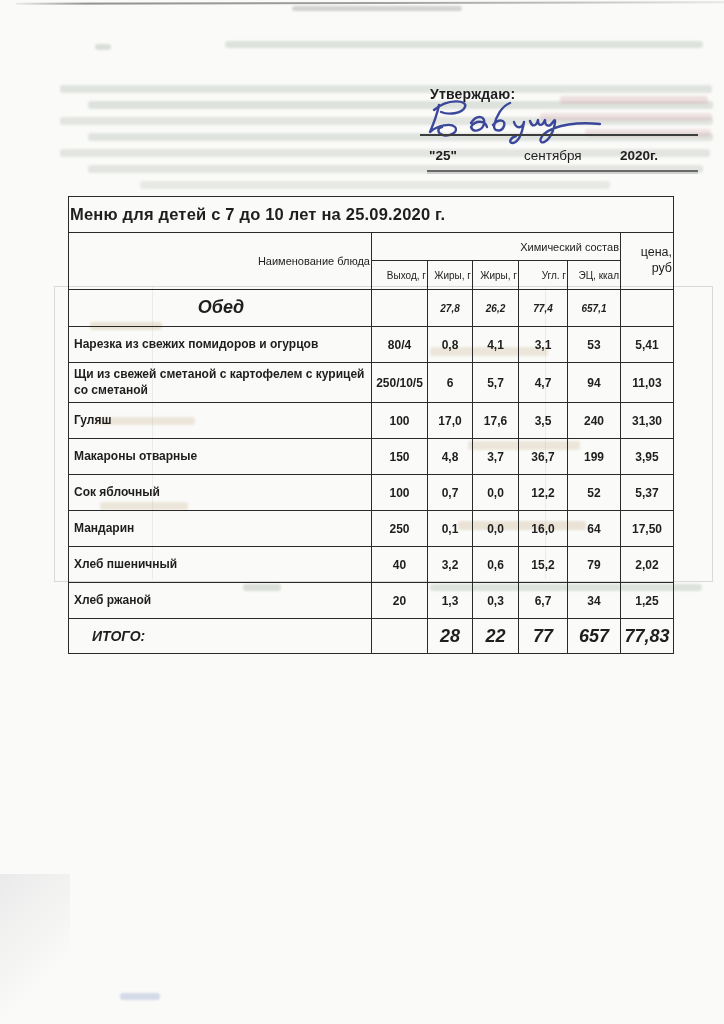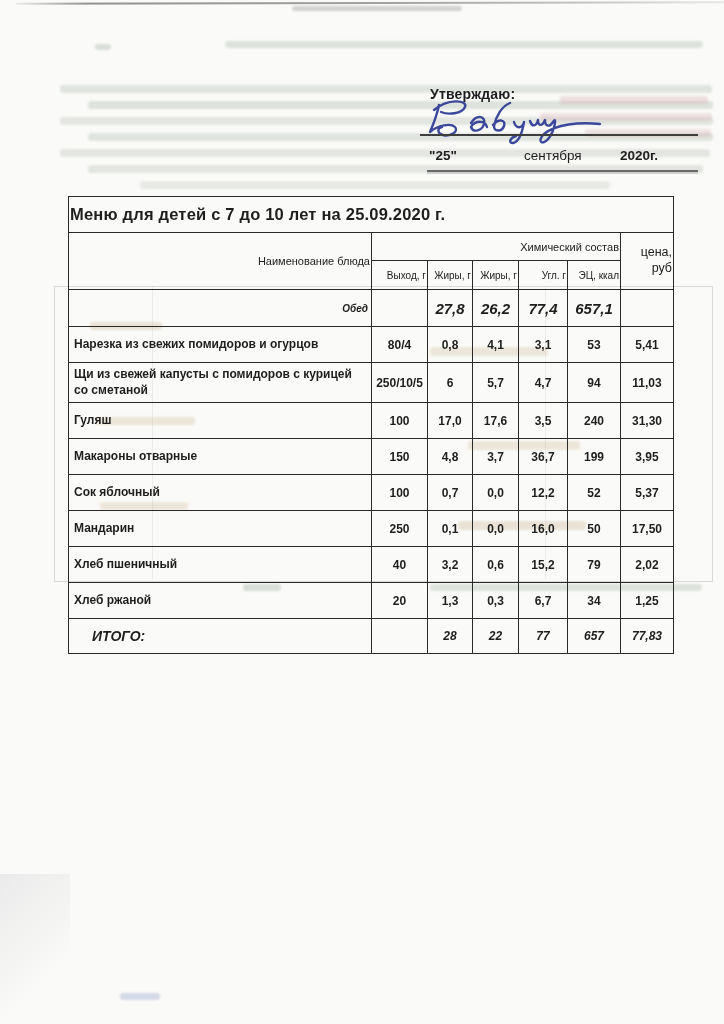--- a/index.html
+++ b/index.html
@@ -47,25 +47,25 @@
   table.menu td{border:1.6px solid #2a2a2a;overflow:hidden;}
   td.title{height:33px;text-align:left;font-weight:700;font-size:16.5px;letter-spacing:.2px;}
   td.h{font-size:11px;font-weight:400;text-align:right;vertical-align:middle;color:#222;}
   td.chem{height:25px;}
   td.sub{height:26px;font-size:10px;}
   td.price-h{font-size:12.5px;line-height:1.25;}
   td.name{font-size:12px;font-weight:700;text-align:left;padding:4px 3px 4px 5px;line-height:1.3;}
   td.num{font-size:12px;font-weight:700;text-align:center;padding:2px 1px;}
   tr.data td{height:27px;}
   tr.meal td{height:28px;font-style:italic;}
-  tr.meal td.name{text-align:right;font-size:10px;}
-  tr.meal td.num{font-size:15px;font-style:italic;}
+  tr.meal td.name{text-align:center;font-size:18px;}
+  tr.meal td.num{font-size:10px;font-style:italic;}
   tr.total td{height:26px;font-style:italic;}
   tr.total td.name{font-size:14px;padding-left:23px;}
-  tr.total td.num{font-size:12px;text-align:center;}
+  tr.total td.num{font-size:18px;text-align:center;}
 </style>
 </head>
 <body>
 
 <div class="page">
 
   <div class="topline"></div>
 
   <div aria-hidden="true" id="bleed-host">
     <div class="bleed-box"></div>
@@ -158,21 +158,21 @@
         <tr class="data">
           <td class="name">Нарезка из свежих помидоров и огурцов</td>
           <td class="num">80/4</td>
           <td class="num">0,8</td>
           <td class="num">4,1</td>
           <td class="num">3,1</td>
           <td class="num">53</td>
           <td class="num">5,41</td>
         </tr>
         <tr class="data">
-          <td class="name">Щи из свежей капусты с помидоров с курицей со сметаной</td>
+          <td class="name">Щи из свежей сметаной с картофелем с курицей со сметаной</td>
           <td class="num">250/10/5</td>
           <td class="num">6</td>
           <td class="num">5,7</td>
           <td class="num">4,7</td>
           <td class="num">94</td>
           <td class="num">11,03</td>
         </tr>
         <tr class="data">
           <td class="name">Гуляш</td>
           <td class="num">100</td>
@@ -199,21 +199,21 @@
           <td class="num">12,2</td>
           <td class="num">52</td>
           <td class="num">5,37</td>
         </tr>
         <tr class="data">
           <td class="name">Мандарин</td>
           <td class="num">250</td>
           <td class="num">0,1</td>
           <td class="num">0,0</td>
           <td class="num">16,0</td>
-          <td class="num">50</td>
+          <td class="num">64</td>
           <td class="num">17,50</td>
         </tr>
         <tr class="data">
           <td class="name">Хлеб пшеничный</td>
           <td class="num">40</td>
           <td class="num">3,2</td>
           <td class="num">0,6</td>
           <td class="num">15,2</td>
           <td class="num">79</td>
           <td class="num">2,02</td>

